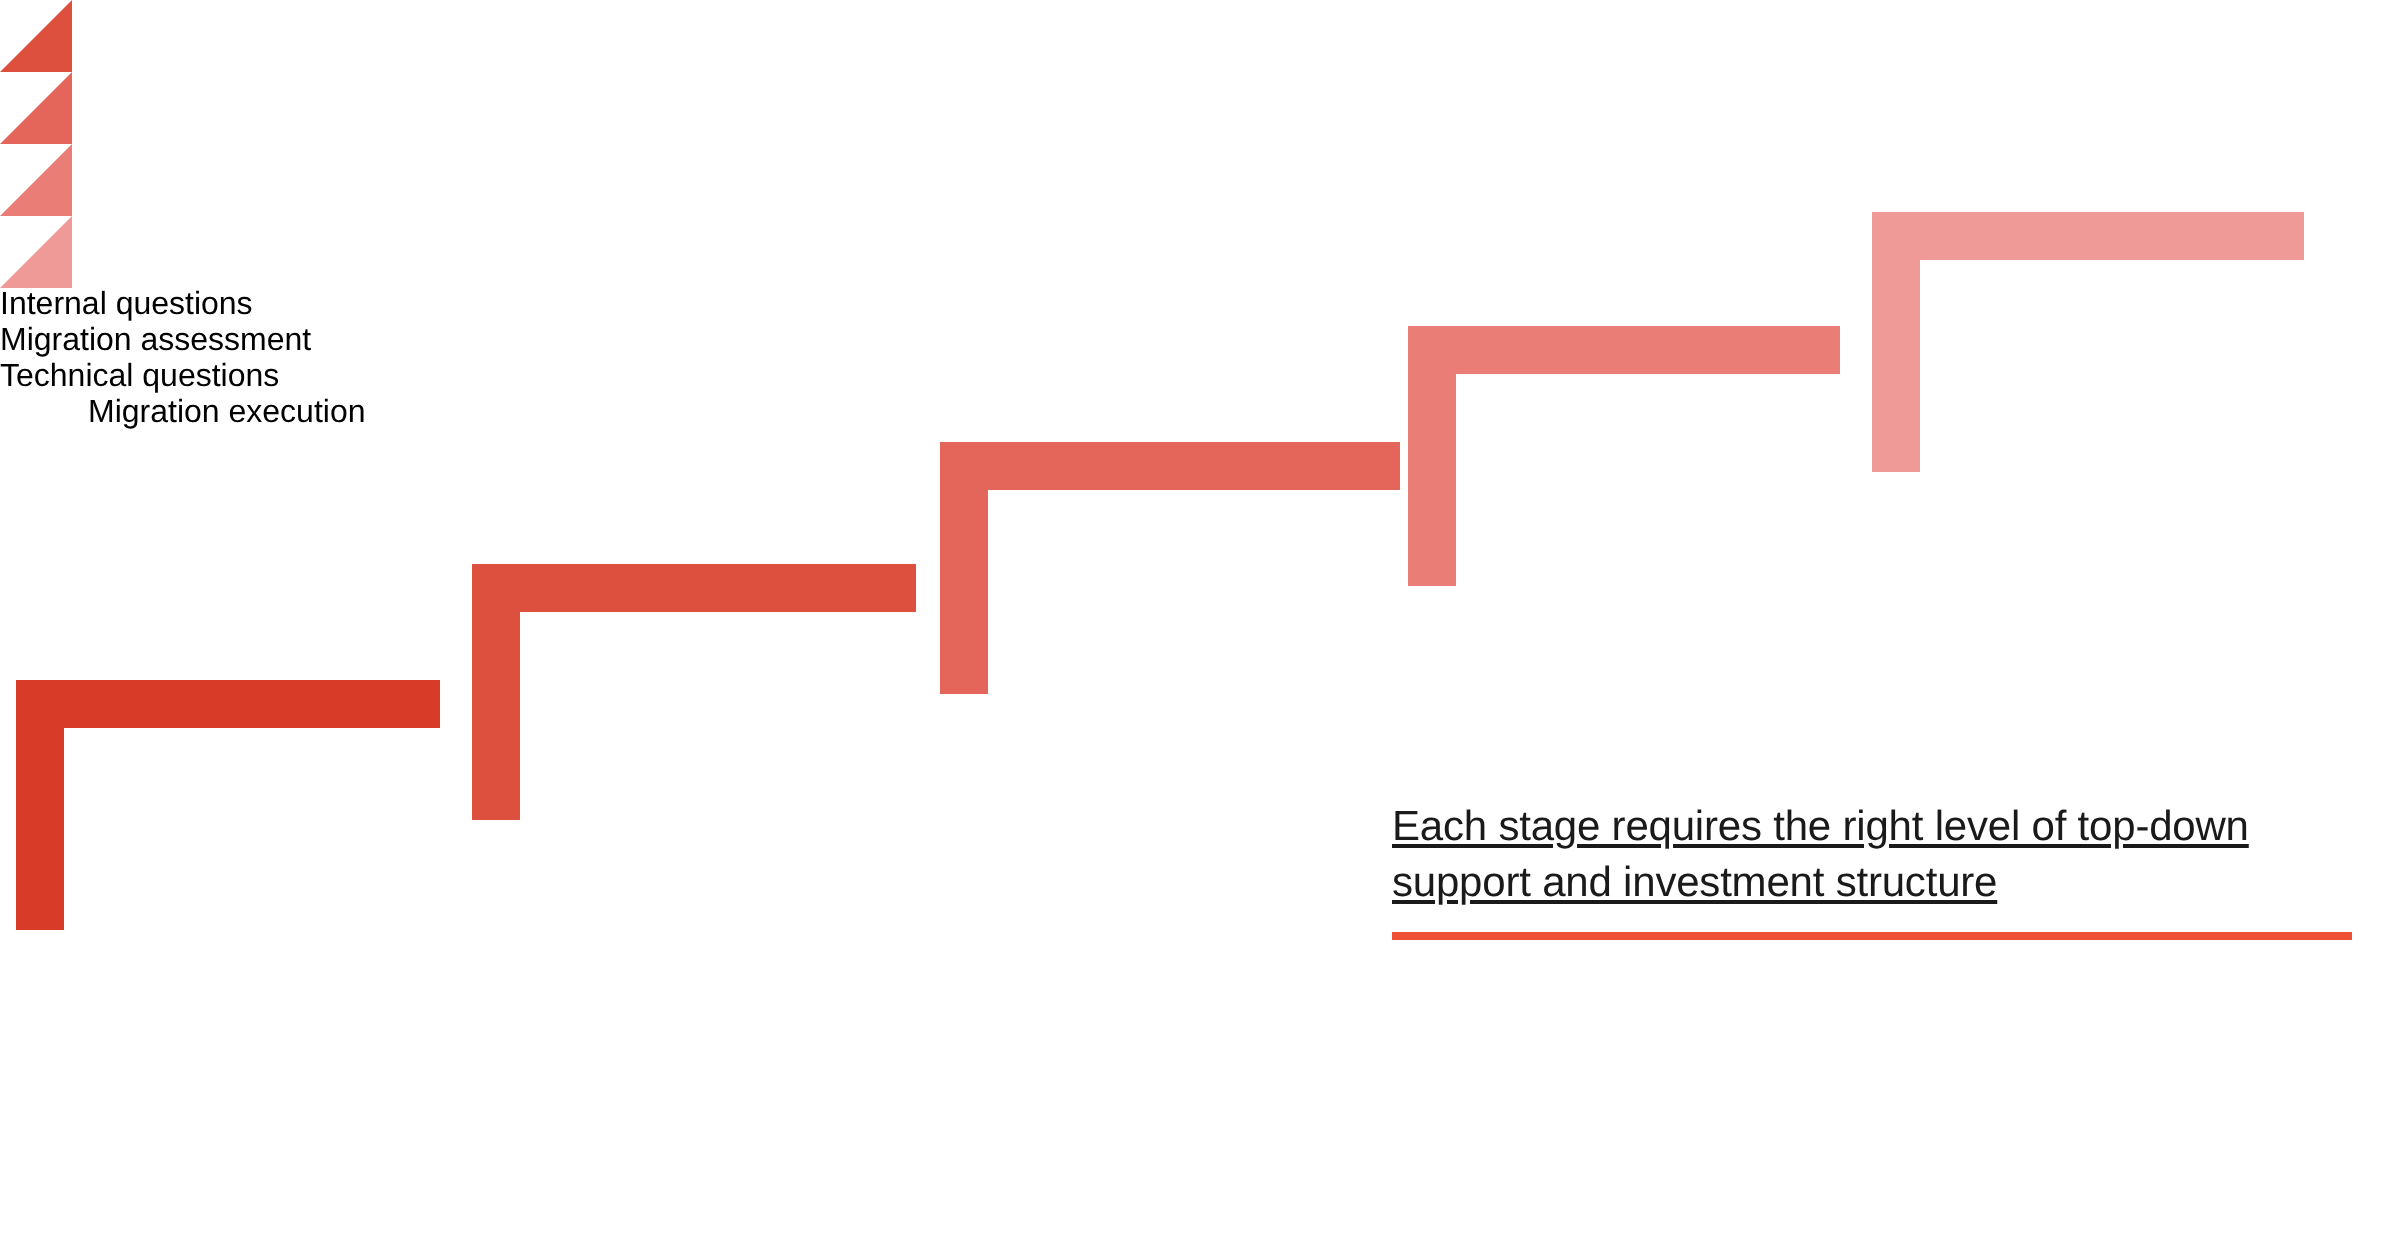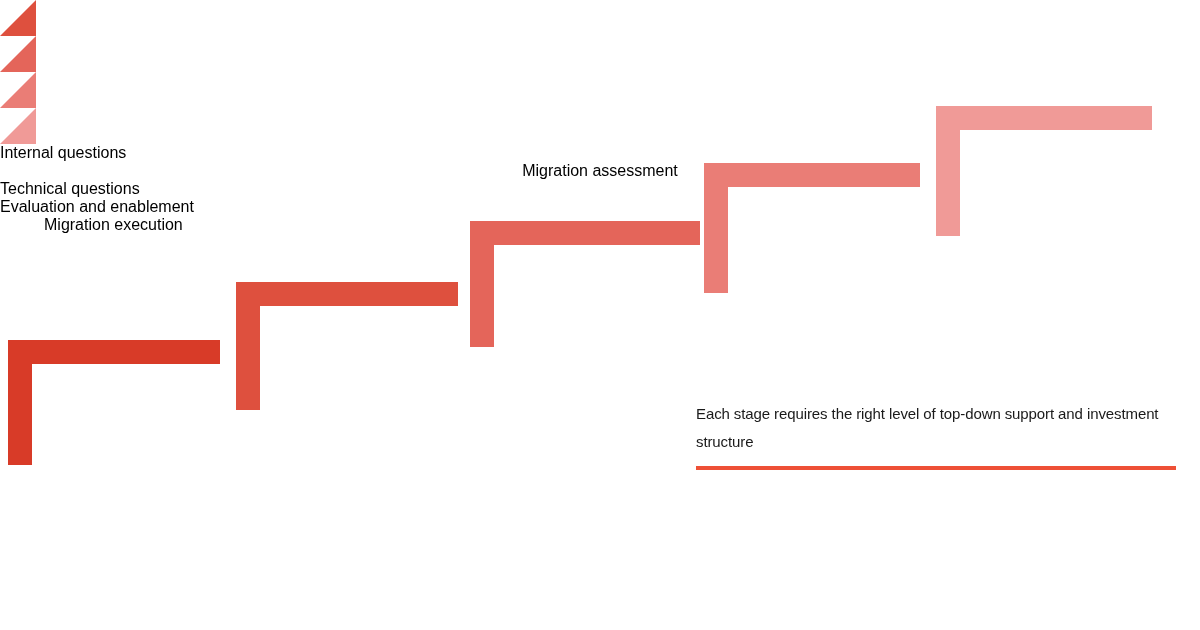--- a/index.html
+++ b/index.html
@@ -10,21 +10,21 @@
   }
   #stage{position:absolute;left:0;top:0;width:1200px;height:630px;}
   .step{position:absolute;}
   .step .vbar{position:absolute;left:0;top:0;}
   .step .hbar{position:absolute;top:0;}
   #caption{
     position:absolute;left:696px;top:400px;width:470px;
   }
   #caption .ctext{
     color:#1a1a1a;font-family:"Liberation Sans", sans-serif;
-    font-size:15px;line-height:28px;letter-spacing:-0.1px;
+    font-size:21px;line-height:28px;letter-spacing:-0.1px;text-decoration:underline;
   }
   #caption .crule{
     margin-top:10px;width:480px;height:4px;background:#EE5036;
   }
 </style>
 </head>
 <body style="background: rgb(255, 255, 255);">
 
 <div id="stage">
 
@@ -37,37 +37,34 @@
     <div class="vbar" style="width: 24px; height: 125px; background: rgb(216, 59, 40);"></div>
     <div class="hbar" style="left: 0px; width: 212px; height: 24px; background: rgb(216, 59, 40);"></div>
   </div>
   <div class="label" style="left: 32px; top: 368px;">Internal
 questions</div>
 
   <div class="step" style="left: 236px; top: 282px; width: 222px; height: 128px;">
     <div class="vbar" style="width: 24px; height: 128px; background: rgb(222, 80, 62);"></div>
     <div class="hbar" style="left: 0px; width: 222px; height: 24px; background: rgb(222, 80, 62);"></div>
   </div>
-  <div class="label" style="left: 262px; top: 308px; text-align: center;">Migration
+  <div class="label" style="left: 262px; top: 308px;">Migration
 assessment</div>
 
   <div class="step" style="left: 470px; top: 221px; width: 230px; height: 126px;">
     <div class="vbar" style="width: 24px; height: 126px; background: rgb(228, 101, 90);"></div>
     <div class="hbar" style="left: 0px; width: 230px; height: 24px; background: rgb(228, 101, 90);"></div>
   </div>
   <div class="label" style="left: 498px; top: 250px;">Technical
 questions</div>
 
   <div class="step" style="left: 704px; top: 163px; width: 216px; height: 130px;">
     <div class="vbar" style="width: 24px; height: 130px; background: rgb(234, 125, 118);"></div>
     <div class="hbar" style="left: 0px; width: 216px; height: 24px; background: rgb(234, 125, 118);"></div>
   </div>
-  <div class="label" style="left: 734px; top: 192px;">Evaluation
-and
-enablement</div>
 
   <div class="step" style="left: 936px; top: 106px; width: 216px; height: 130px;">
     <div class="vbar" style="width: 24px; height: 130px; background: rgb(240, 154, 151);"></div>
     <div class="hbar" style="left: 0px; width: 216px; height: 24px; background: rgb(240, 154, 151);"></div>
   </div>
   <div class="label" style="left: 964px; top: 136px; margin-left: 44px;">Migration
 execution</div>
 
   <div id="caption">
     <div class="ctext" style="color: rgb(26, 26, 26);">Each stage requires the right level of top-down support and investment structure</div>

